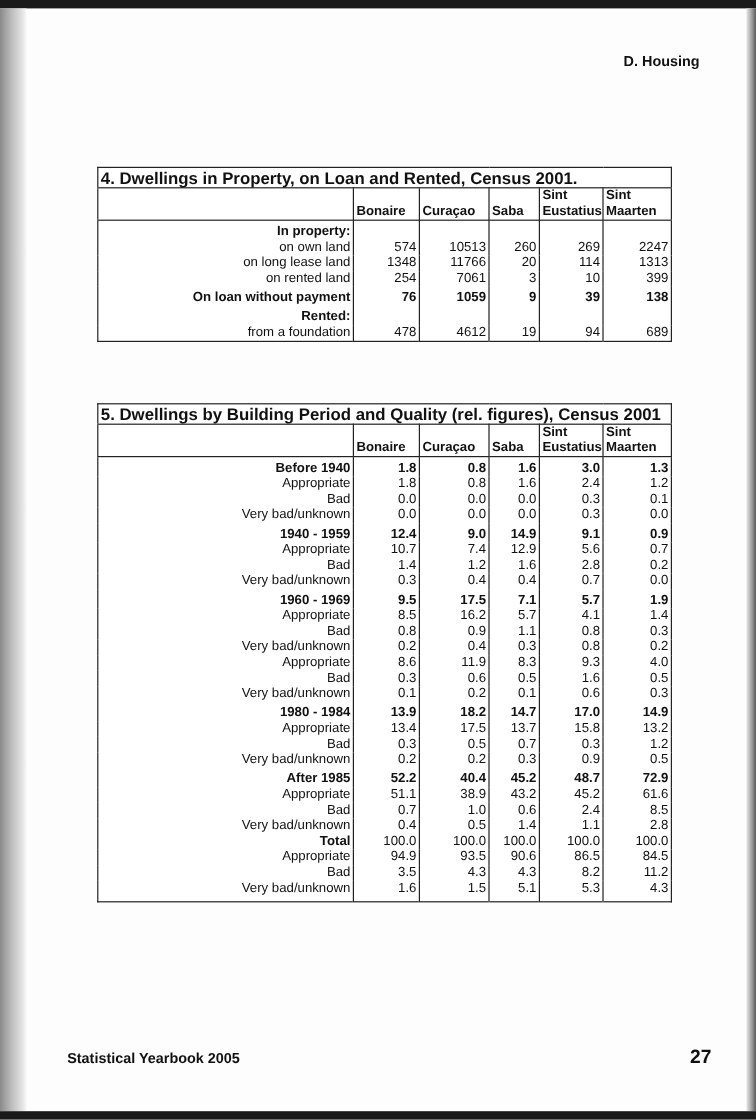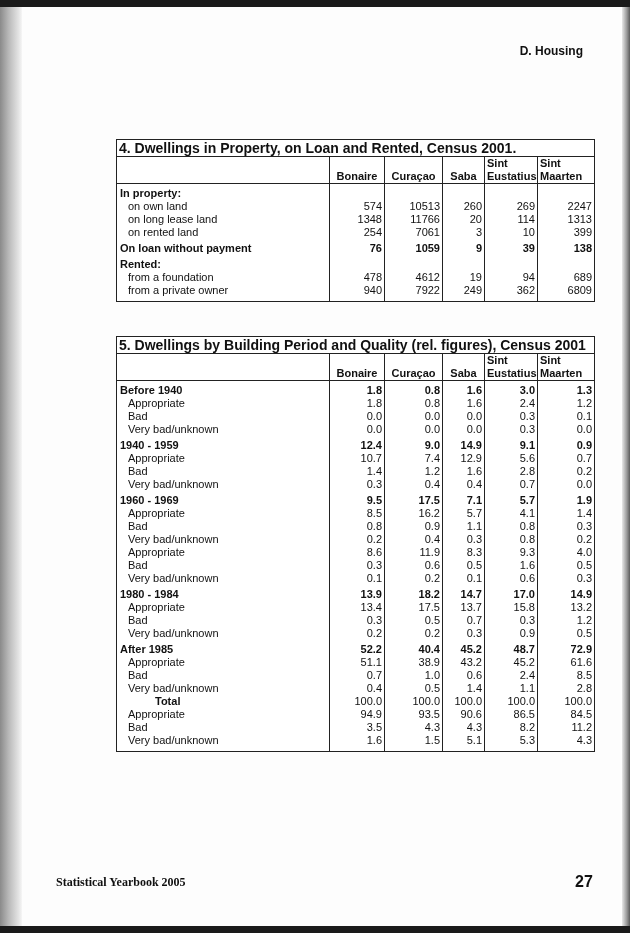--- a/index.html
+++ b/index.html
@@ -18,51 +18,51 @@
   .right-edge {
     position: absolute; right: 0; top: 7px; width: 8px; height: 919px;
     background: linear-gradient(to right, #e8e8e8 0%, #9a9a9a 60%, #5a5a5a 100%);
   }
   .section-header {
     position: absolute; right: 47px; top: 44px;
     font-size: 12px; font-weight: bold;
   }
   .footer-left {
     position: absolute; left: 56px; top: 875px;
-    font-size: 12px; font-weight: bold; font-family: Liberation Serif, serif;
+    font-size: 12px; font-weight: bold;
   }
   .footer-right {
     position: absolute; left: 575px; top: 873px;
     font-size: 16px; font-weight: bold;
   }
 
   table.stat {
     position: absolute; left: 81px;
     border-collapse: collapse;
     font-size: 11px;
     line-height: 13px;
     width: 478px;
     table-layout: fixed;
     background: #fff;
   }
-  table.stat { border: 1.5px solid #222; margin-left: 35px; }
+  table.stat { border: 1.5px solid #222; }
   table.stat td, table.stat th { padding: 0 2px; }
   .title-row td {
     font-size: 14px; font-weight: bold; padding: 3px 3px 3px 4px;
     border-bottom: 1.5px solid #222; line-height: 16px; text-align: left;
   }
   .hdr th {
-    font-weight: bold; text-align: center; vertical-align: bottom;
+    font-weight: bold; text-align: left; vertical-align: bottom;
     border-right: 1px solid #222; border-bottom: 1.5px solid #222;
     padding-bottom: 1px;
   }
   .hdr th.left { text-align: left; }
   .hdr th.stub { border-right: 1.5px solid #222; }
   .hdr th:last-child { border-right: none; }
-  td.label { text-align: left; white-space: nowrap; overflow: hidden; border-right: 1.5px solid #222; }
+  td.label { text-align: right; white-space: nowrap; overflow: hidden; border-right: 1.5px solid #222; }
   td.num { text-align: right; border-right: 1px solid #222; }
   td.num:last-child { border-right: none; }
   tr.group td.label { font-weight: bold; padding-left: 3px; }
   tr.group td.num { font-weight: bold; padding-left: 14px; }
   tr.sub td.label { padding-left: 11px; }
   tr.total td.label { padding-left: 38px; font-weight: bold; }
   tr.pad-top td { padding-top: 3px; }
   tr.pad-bottom td { padding-bottom: 4px; }
 
   col.c-stub { width: 213px; }
@@ -170,28 +170,20 @@
         <td class="num"></td>
       </tr>
       <tr class="sub">
         <td class="label">from a foundation</td>
         <td class="num">478</td>
         <td class="num">4612</td>
         <td class="num">19</td>
         <td class="num">94</td>
         <td class="num">689</td>
       </tr>
-      <tr class="sub pad-bottom">
-        <td class="label">from a private owner</td>
-        <td class="num">940</td>
-        <td class="num">7922</td>
-        <td class="num">249</td>
-        <td class="num">362</td>
-        <td class="num">6809</td>
-      </tr>
     </tbody>
 </table>
 
 <table class="stat" id="t5">
   <colgroup>
       <col class="c-stub">
       <col class="c-bon">
       <col class="c-cur">
       <col class="c-sab">
       <col class="c-eus">

